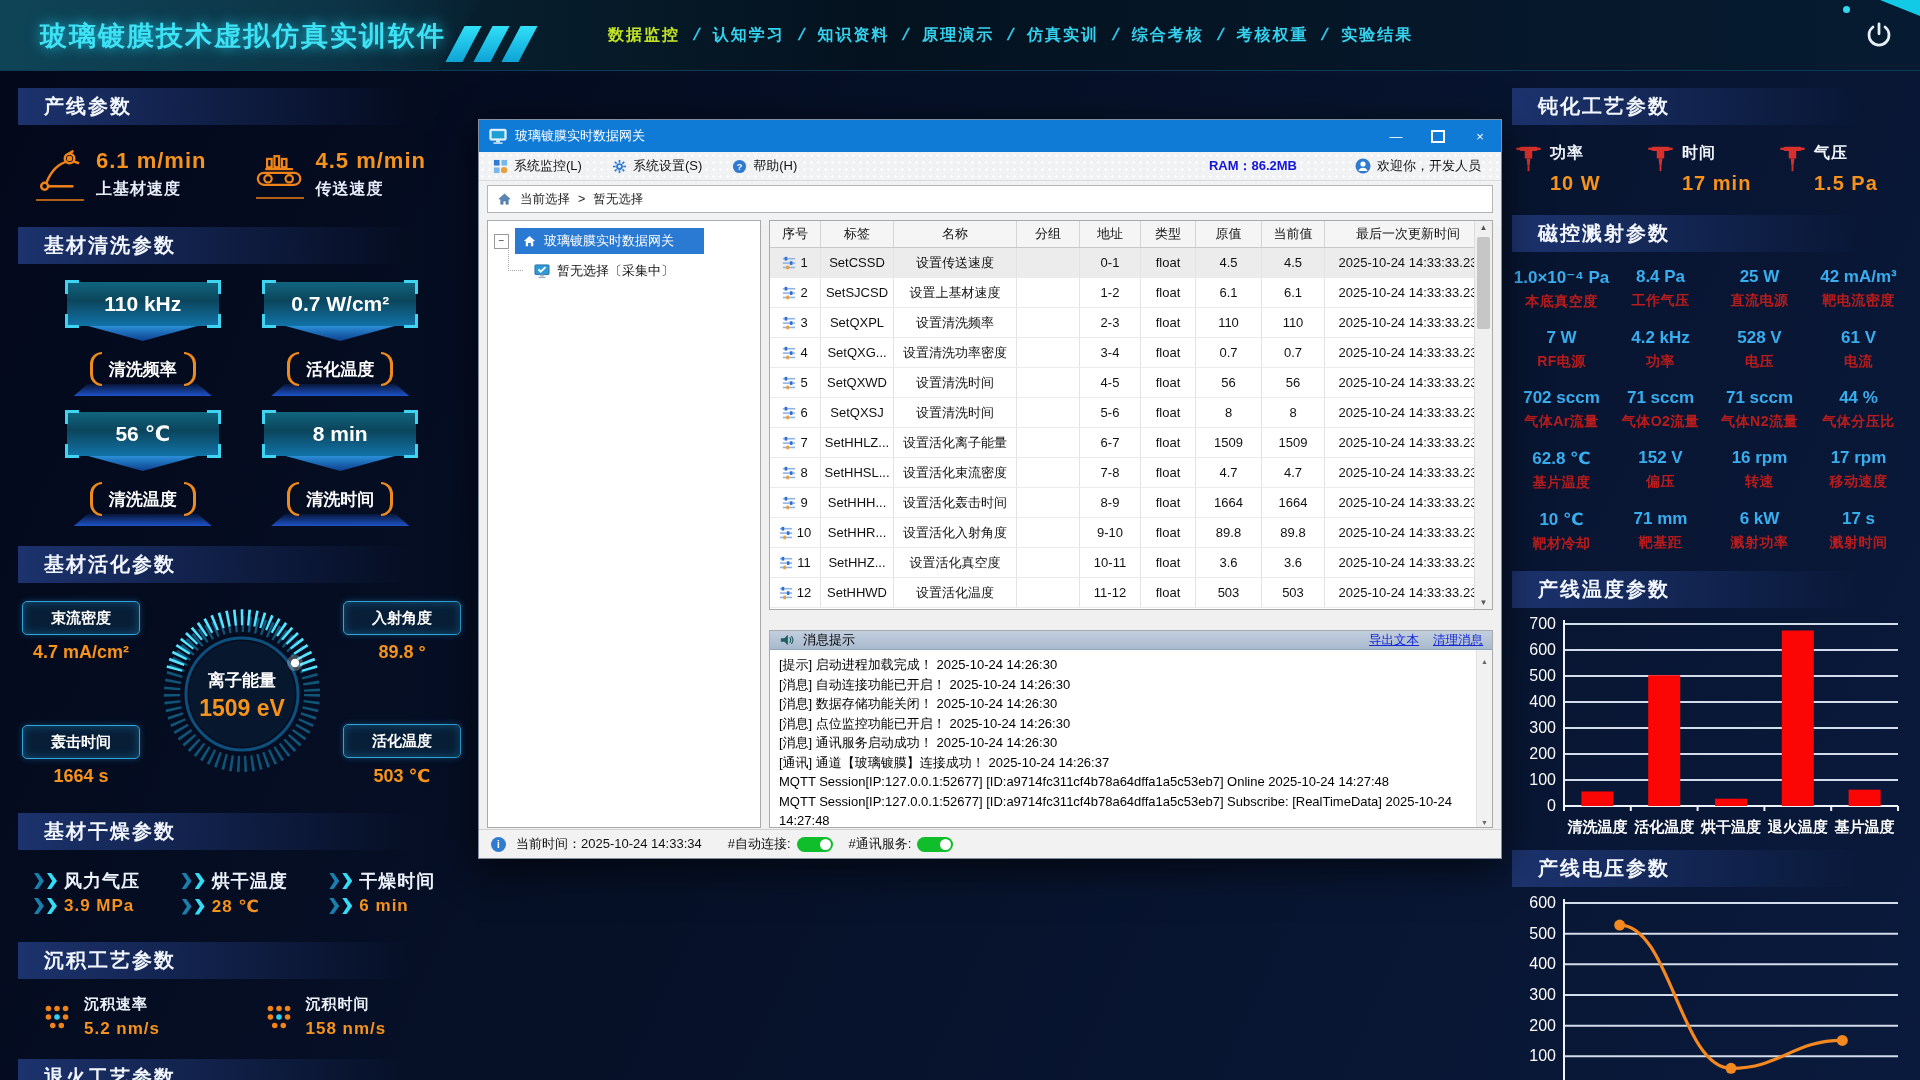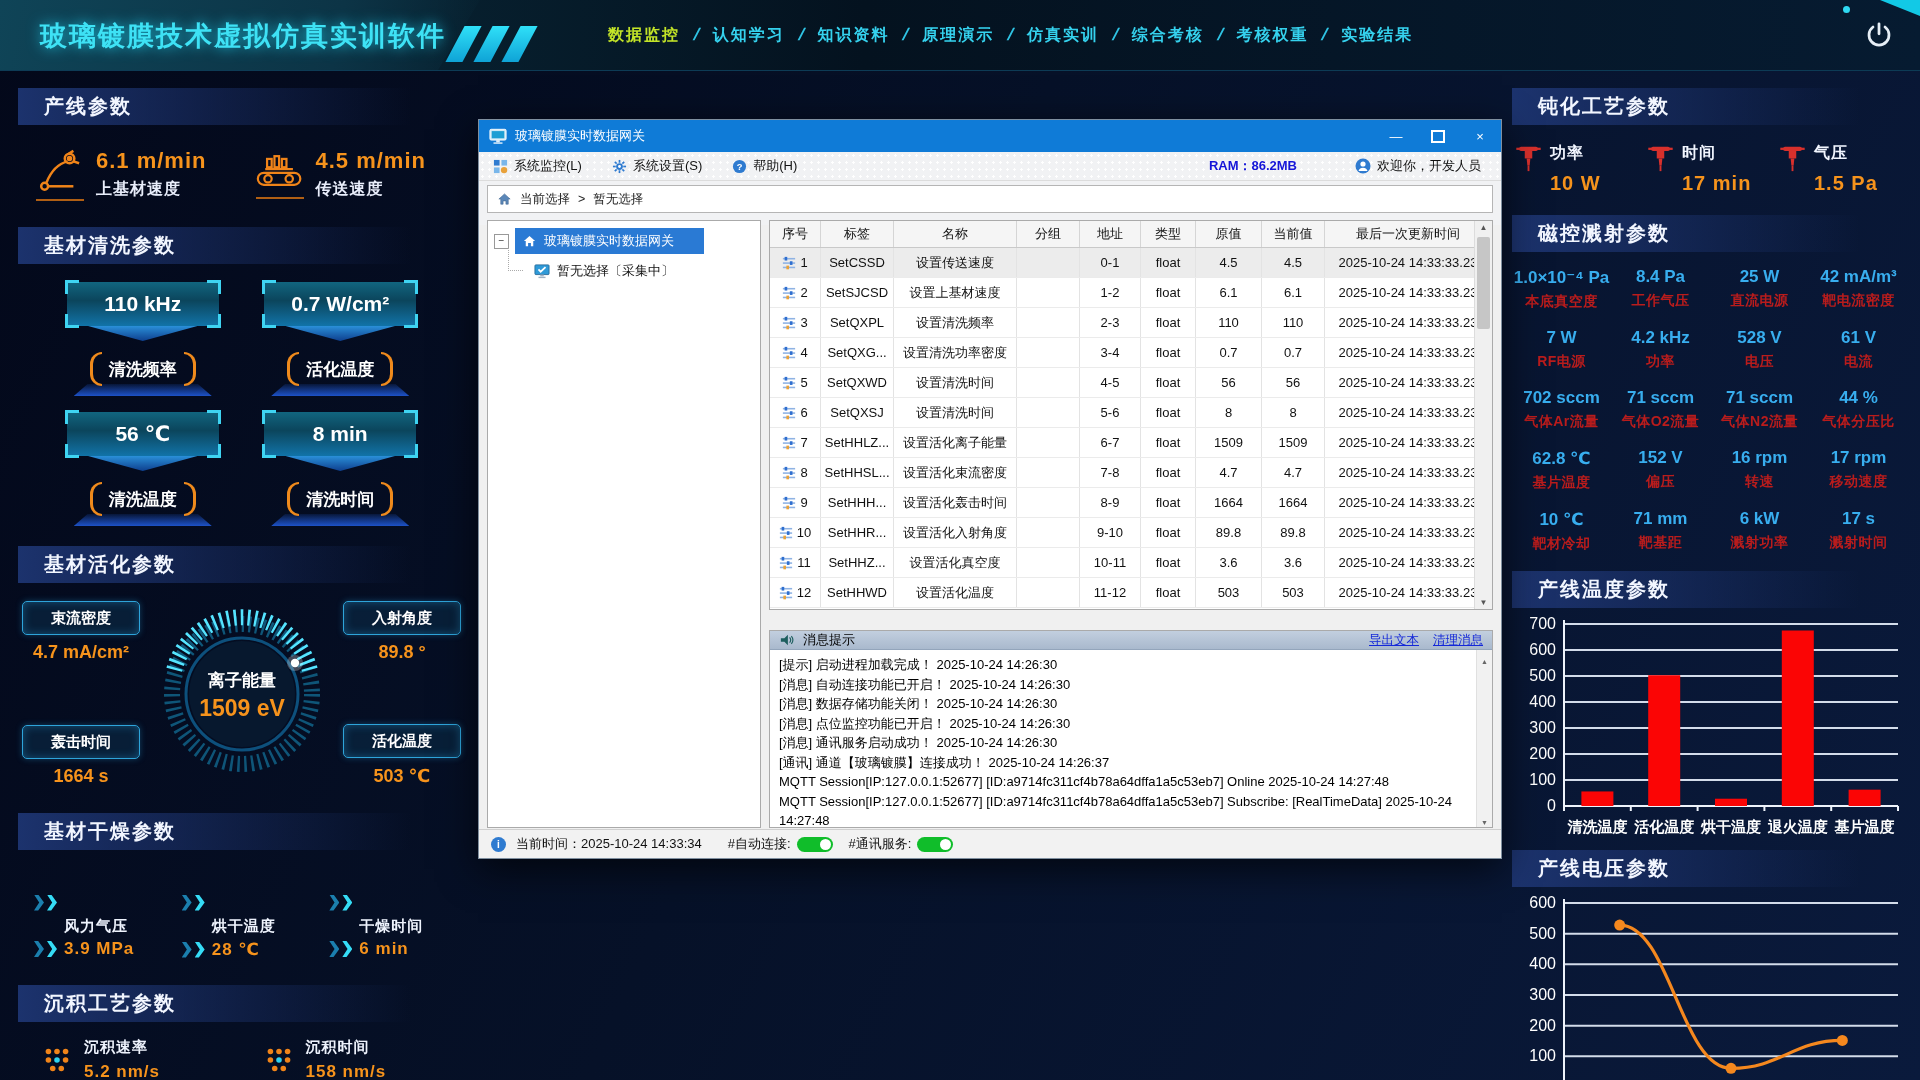--- a/index.html
+++ b/index.html
@@ -68,21 +68,21 @@
   .act-val{margin-top:7px;text-align:center;font-size:18px;}
   .gauge-wrap{width:176px;height:176px;position:relative;flex:0 0 176px;}
   svg text{font-family:inherit;}
   
   .tri-row{display:flex;padding:16px 2px 22px;}
   .tri-item{flex:1;padding-left:14px;}
   .chev-line{display:flex;align-items:center;gap:3px;margin:3px 0;}
   .chv{width:10px;height:16px;clip-path:polygon(0 0,42% 0,100% 50%,42% 100%,0 100%,52% 50%);}
   .chv.a{background:#1b7fae;}
   .chv.b{background:#35dcf6;}
-  .chev-lab{font-size:15px;font-weight:bold;color:#eef3fd;margin-left:4px;letter-spacing:1px;margin-top:48px;}
+  .chev-lab{font-size:18px;font-weight:bold;color:#eef3fd;margin-left:4px;letter-spacing:1px;}
   .chev-val{font-size:17px;margin-left:4px;letter-spacing:1px;}
   .dep-row{display:flex;padding:16px 2px 20px;}
   .dep-item{flex:1;display:flex;align-items:center;gap:12px;padding-left:22px;}
   .dep-lab{font-size:15px;font-weight:bold;color:#eef3fd;letter-spacing:1px;}
   .dep-val{font-size:17px;margin-top:5px;letter-spacing:1px;}
   
   .pass-row{display:flex;padding:18px 0 20px;}
   .pass-item{flex:1;display:flex;gap:9px;align-items:flex-start;padding-left:4px;}
   .pass-lab{font-size:16px;font-weight:bold;color:#f2f6ff;letter-spacing:1px;}
   .pass-val{font-size:20px;margin-top:8px;letter-spacing:1px;}

